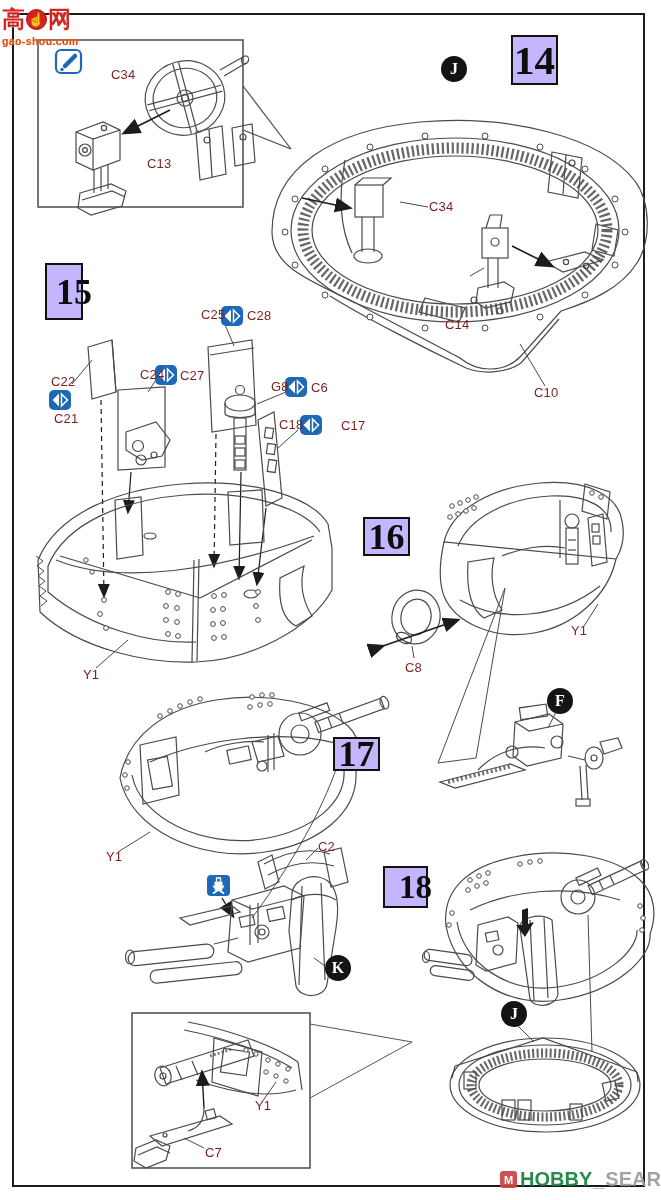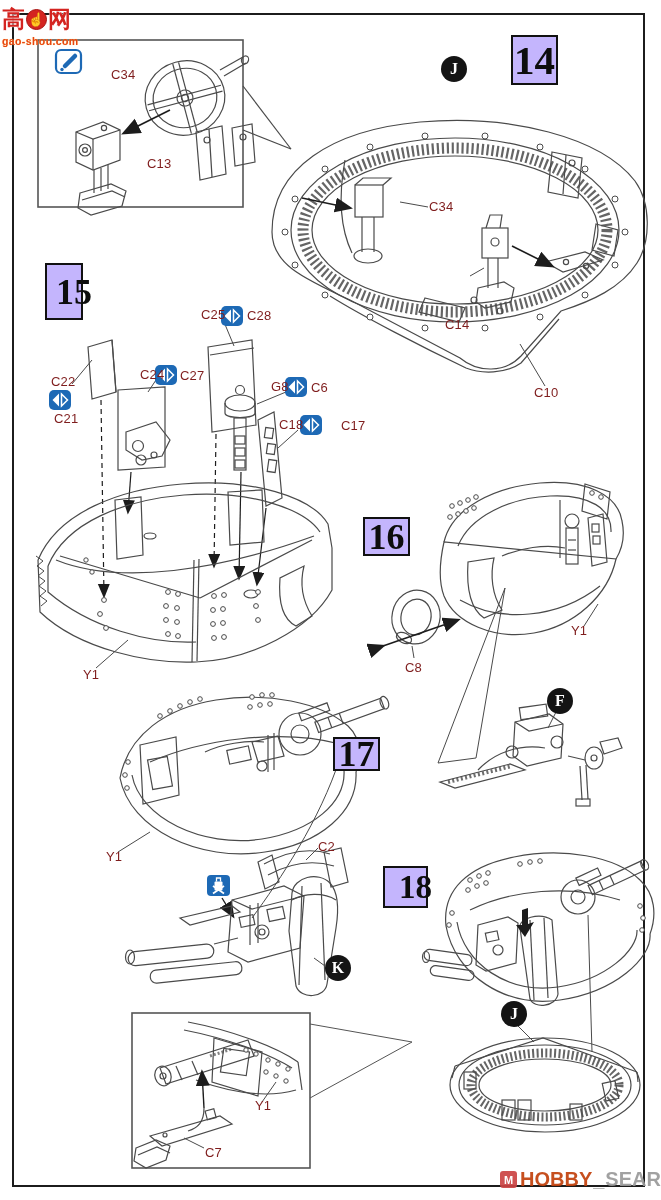--- a/index.html
+++ b/index.html
@@ -24,21 +24,21 @@
   .gs-thumb{width:21px;height:21px;border-radius:50%;background:#d42420;color:#fff;
        display:flex;align-items:center;justify-content:center;font-size:13px;line-height:1;
        border:1px solid #a81210;box-sizing:border-box;}
   .gs-domain{font:700 10.5px "Liberation Sans",sans-serif;color:#e84410;letter-spacing:.4px;
        margin-top:0px;text-shadow:0 0 1px #ffd27a;}
   #wm-hs{position:absolute;left:500px;top:1168px;display:flex;align-items:center;gap:3px;
        opacity:.92;z-index:5;}
   .hs-logo{width:17px;height:17px;background:#cc4444;border-radius:3px;color:#fff;
        display:flex;align-items:center;justify-content:center;
        font:700 11px "Liberation Sans",sans-serif;}
-  .hs-hobby{font:700 20px "Liberation Sans",sans-serif;color:#c2410c;letter-spacing:0px;}
+  .hs-hobby{font:700 20px "Liberation Sans",sans-serif;color:#15803d;letter-spacing:0px;}
   .hs-sep{font:700 20px "Liberation Sans",sans-serif;color:#9a9a9a;margin:0 -2px;}
   .hs-search{font:700 20px "Liberation Sans",sans-serif;color:#9a9a9a;letter-spacing:0px;}
 </style>
 </head>
 <body>
 
 <div id="page">
   <div id="border"></div>
 
   <svg class="art" width="661" height="1200" viewBox="0 0 661 1200">

